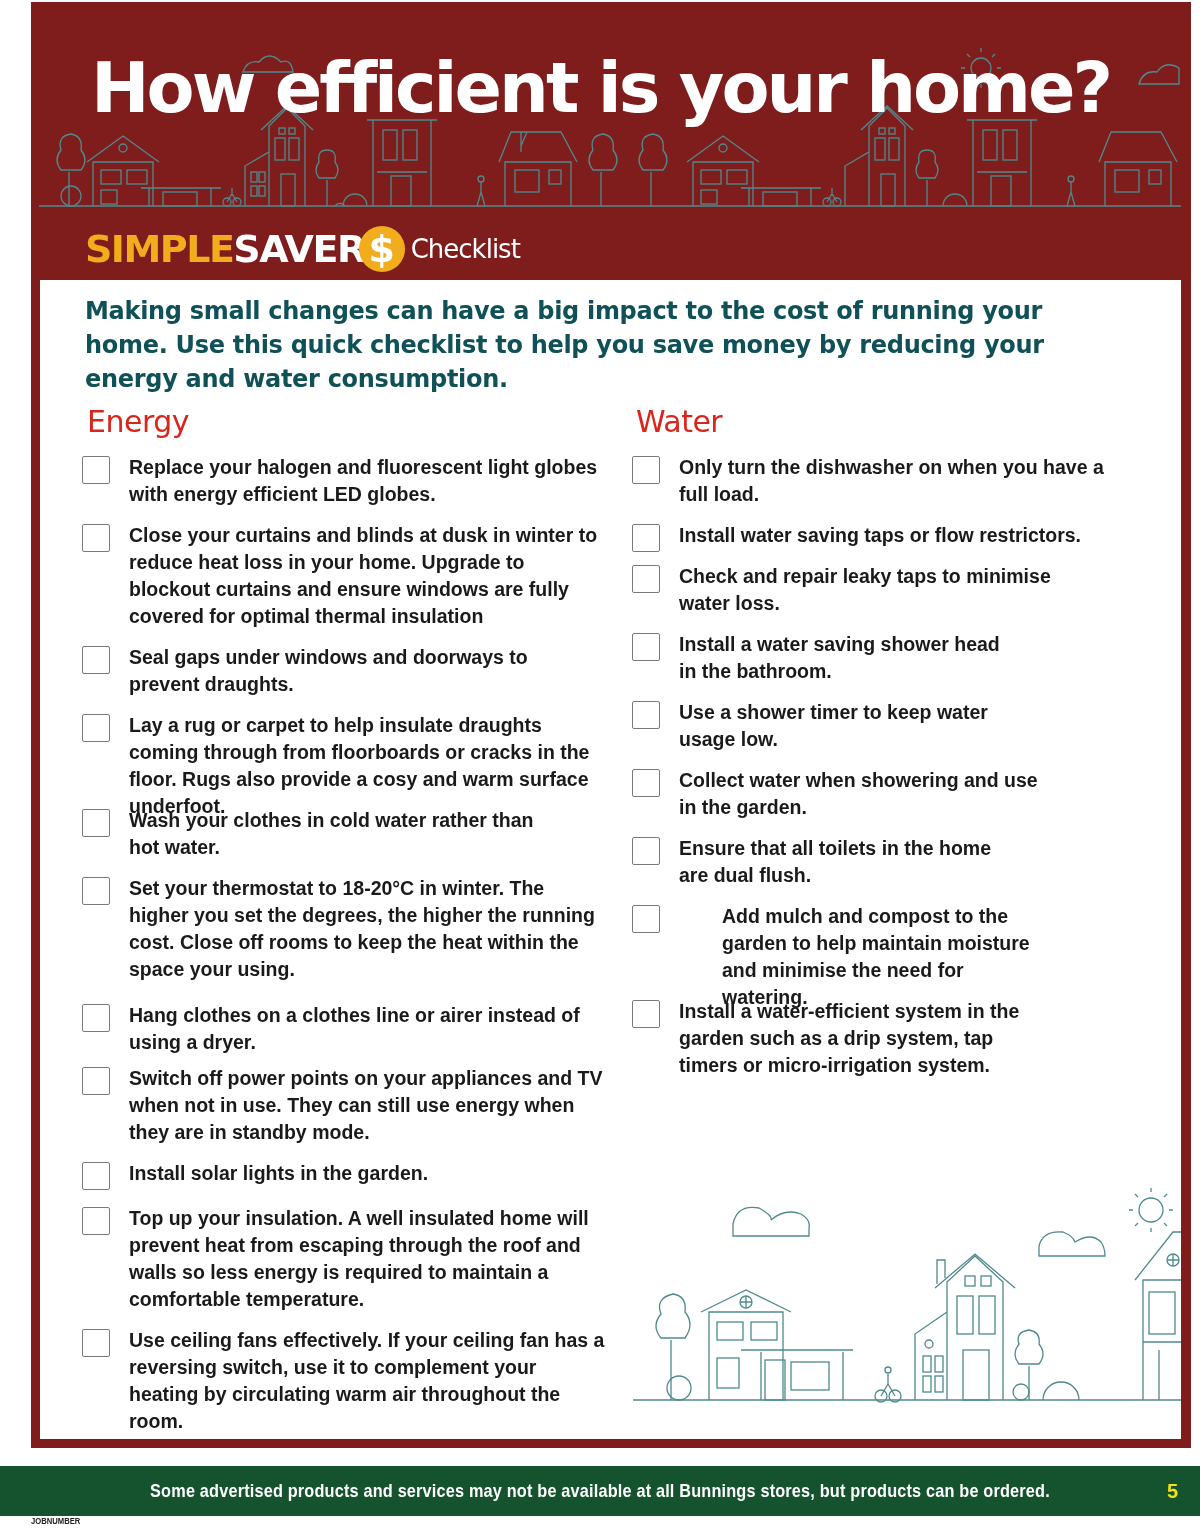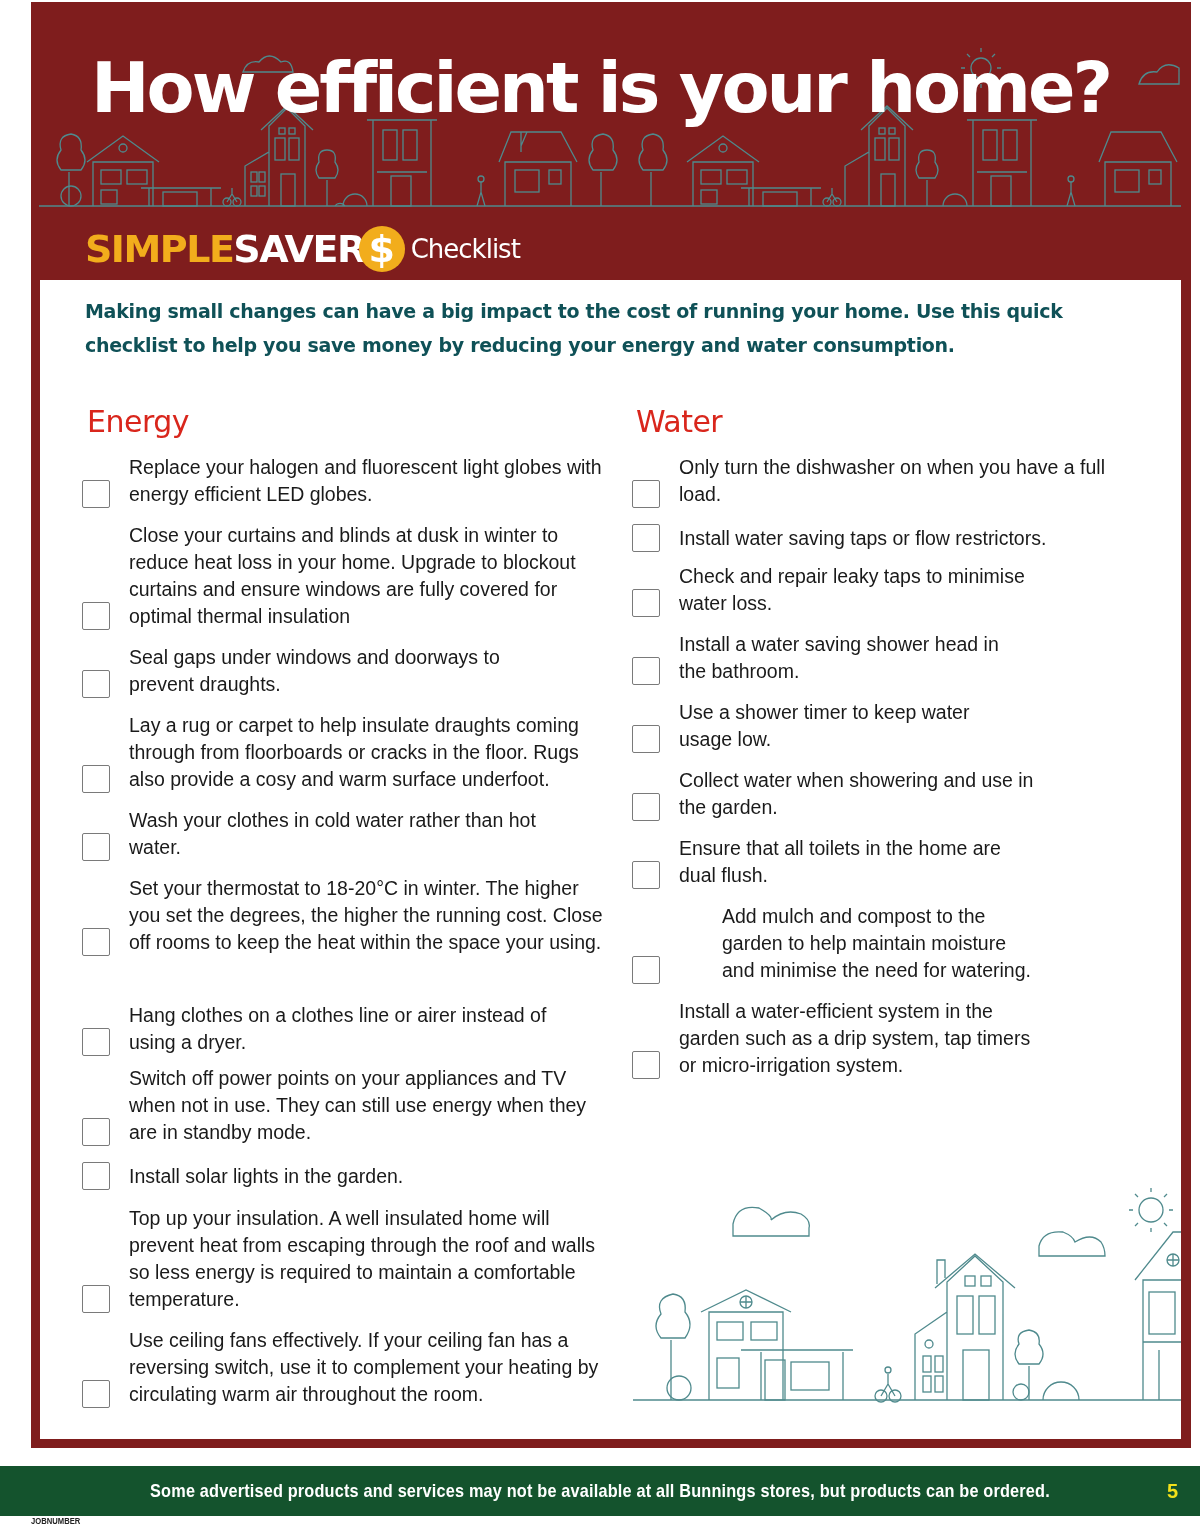--- a/index.html
+++ b/index.html
@@ -7,23 +7,23 @@
   .frame{position:absolute;left:31px;top:2px;width:1160px;height:1446px;background:#7f1d1d;box-sizing:border-box;}
   .banner{position:absolute;left:0;top:0;width:1160px;height:278px;}
   .title{position:absolute;left:60px;top:36px;margin:0;color:#ffffff;font-family:"DejaVu Sans",sans-serif;font-weight:bold;font-size:70px;letter-spacing:-3px;line-height:100px;white-space:nowrap;z-index:2;}
   .street{position:absolute;left:0;top:0;width:1160px;height:210px;z-index:1;}
   .brand{position:absolute;left:54px;top:220px;height:54px;display:flex;align-items:center;font-family:"DejaVu Sans",sans-serif;font-weight:bold;font-size:38px;letter-spacing:-1.5px;white-space:nowrap;}
   .brand .simple{color:#f2ad1c;}
   .brand .saver{color:#ffffff;}
   .brand .coin{display:inline-flex;width:46px;height:46px;border-radius:50%;background:#f2ad1c;color:#ffffff;align-items:center;justify-content:center;font-size:38px;margin:0 4px 0 -6px;letter-spacing:0;}
   .brand .check{color:#ffffff;font-weight:normal;font-size:26px;margin-left:2px;letter-spacing:-1px;}
   .panel{position:absolute;left:9px;top:278px;width:1141px;height:1159px;background:#ffffff;}
-  .intro{position:absolute;left:45px;top:14px;width:1040px;margin:0;color:#0f5157;font-family:"DejaVu Sans",sans-serif;font-weight:bold;font-size:19px;line-height:34px;letter-spacing:-0.3px;}
+  .intro{position:absolute;left:45px;top:14px;width:1040px;margin:0;color:#0f5157;font-family:"DejaVu Sans",sans-serif;font-weight:bold;font-size:24px;line-height:34px;letter-spacing:-0.3px;}
   .sec-title{position:absolute;margin:0;color:#d9261c;font-weight:normal;font-size:30px;letter-spacing:-0.5px;}
-  .item{position:absolute;display:flex;align-items:flex-end;}
+  .item{position:absolute;display:flex;align-items:flex-start;font-weight:bold;}
   .box{width:28px;height:28px;border:1.5px solid #7a7a7a;border-radius:2px;box-sizing:border-box;flex:none;margin-top:2px;background:#fff;cursor:pointer;}
   .txt{margin-left:19px;color:#1a1a1a;font-family:"Liberation Sans",sans-serif;font-size:19.5px;line-height:27px;}
   .scene{position:absolute;left:593px;top:900px;width:548px;height:225px;}
   .footer{position:absolute;left:0;top:1466px;width:1200px;height:50px;background:#14532d;}
   .footer .note{position:absolute;left:0;right:0;top:0;line-height:50px;text-align:center;color:#ffffff;font-family:"Liberation Sans",sans-serif;font-weight:bold;font-size:18.5px;letter-spacing:0.2px;transform:scaleX(0.88);}
   .footer .page{position:absolute;right:22px;top:0;line-height:50px;color:#f3e11a;font-family:"Liberation Sans",sans-serif;font-weight:bold;font-size:20px;}
   .job{position:absolute;left:31px;top:1516px;font-family:"Liberation Sans",sans-serif;font-weight:bold;font-size:9px;color:#222;transform:scaleX(0.85);transform-origin:left;}
 </style>
 </head>
 <body>

